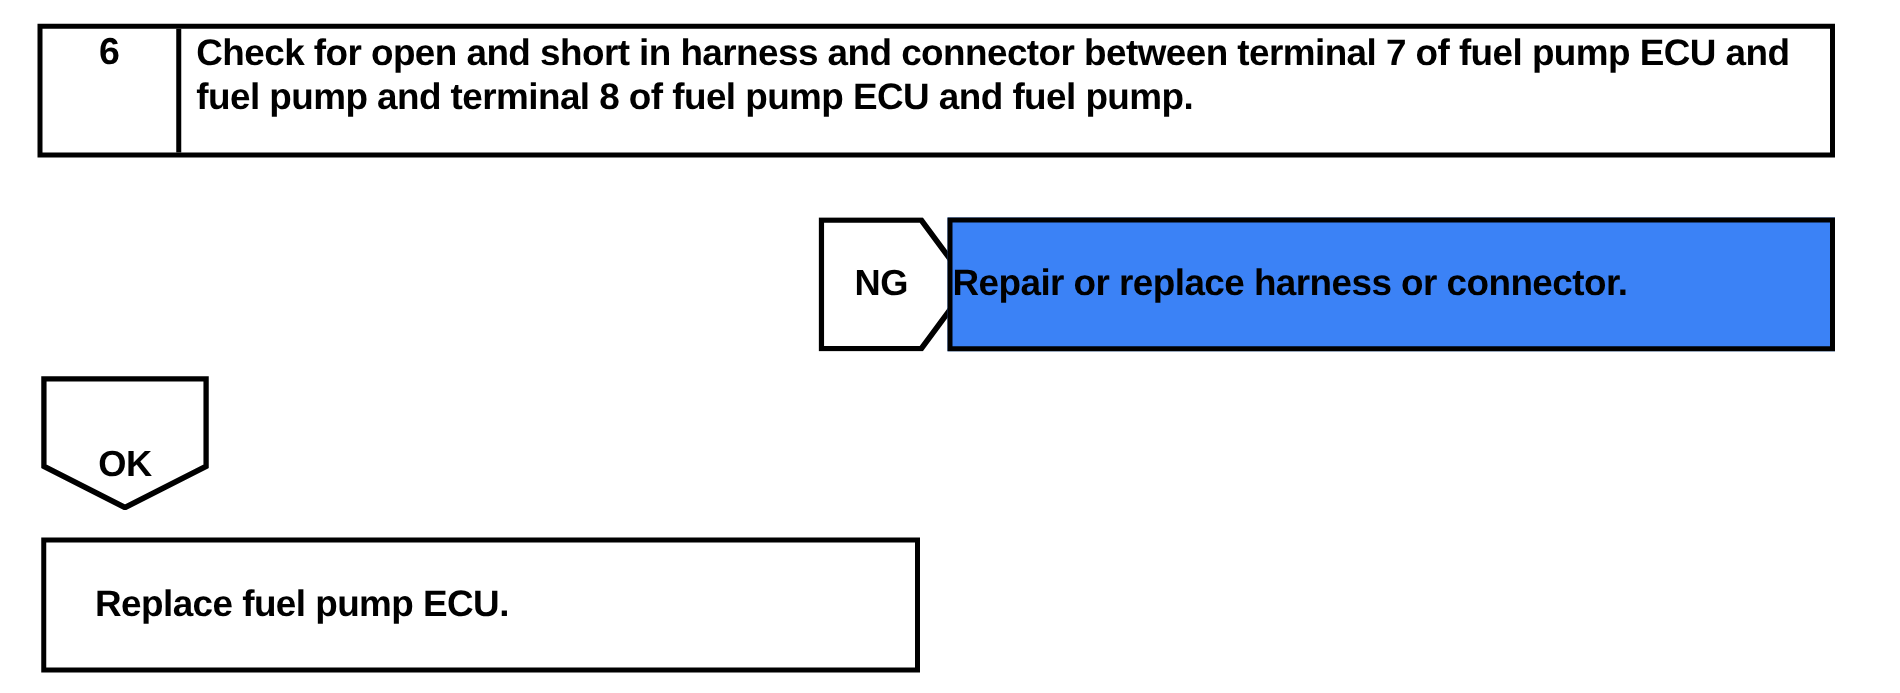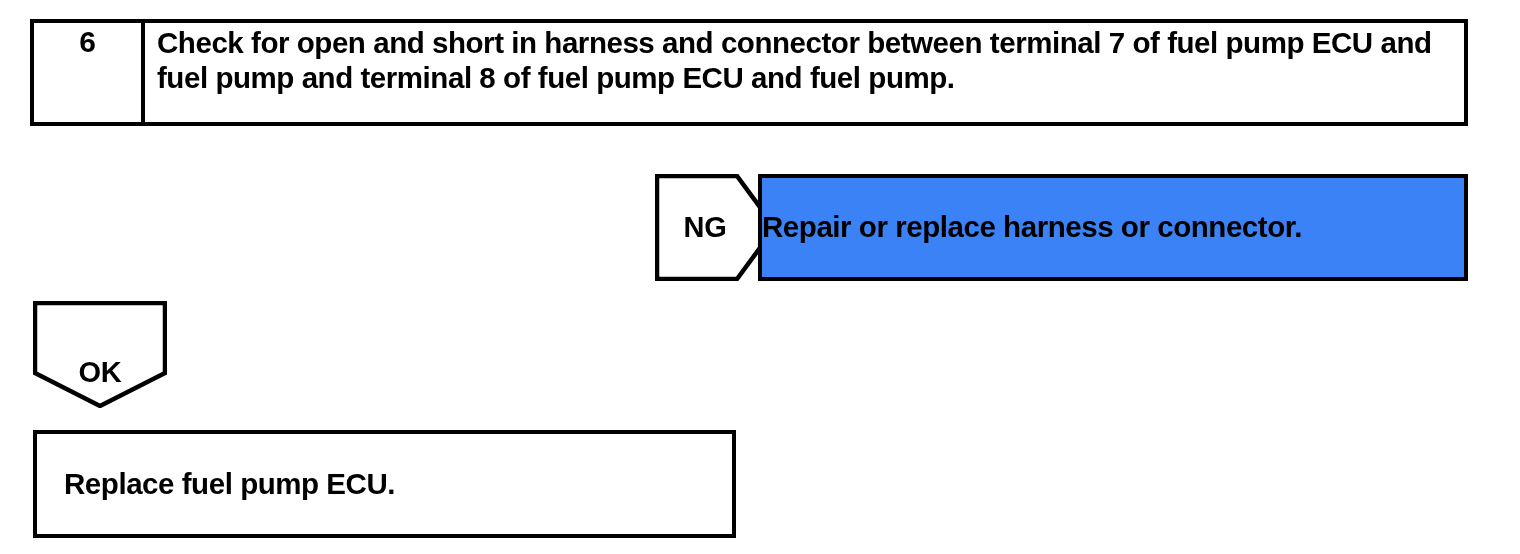--- a/index.html
+++ b/index.html
@@ -128,21 +128,21 @@
     position: absolute;
     left: 33px;
     top: 430px;
     width: 703px;
     height: 108px;
     box-sizing: border-box;
     border: 4px solid #000;
     background: #fff;
     display: flex;
     align-items: center;
-    padding-left: 27px;
+    padding-left: 39px;
   }
   .replace-text {
     font-size: 29.5px;
     font-weight: bold;
     letter-spacing: -0.45px;
     line-height: 1.1;
   }
 </style>
 </head>
 <body>

